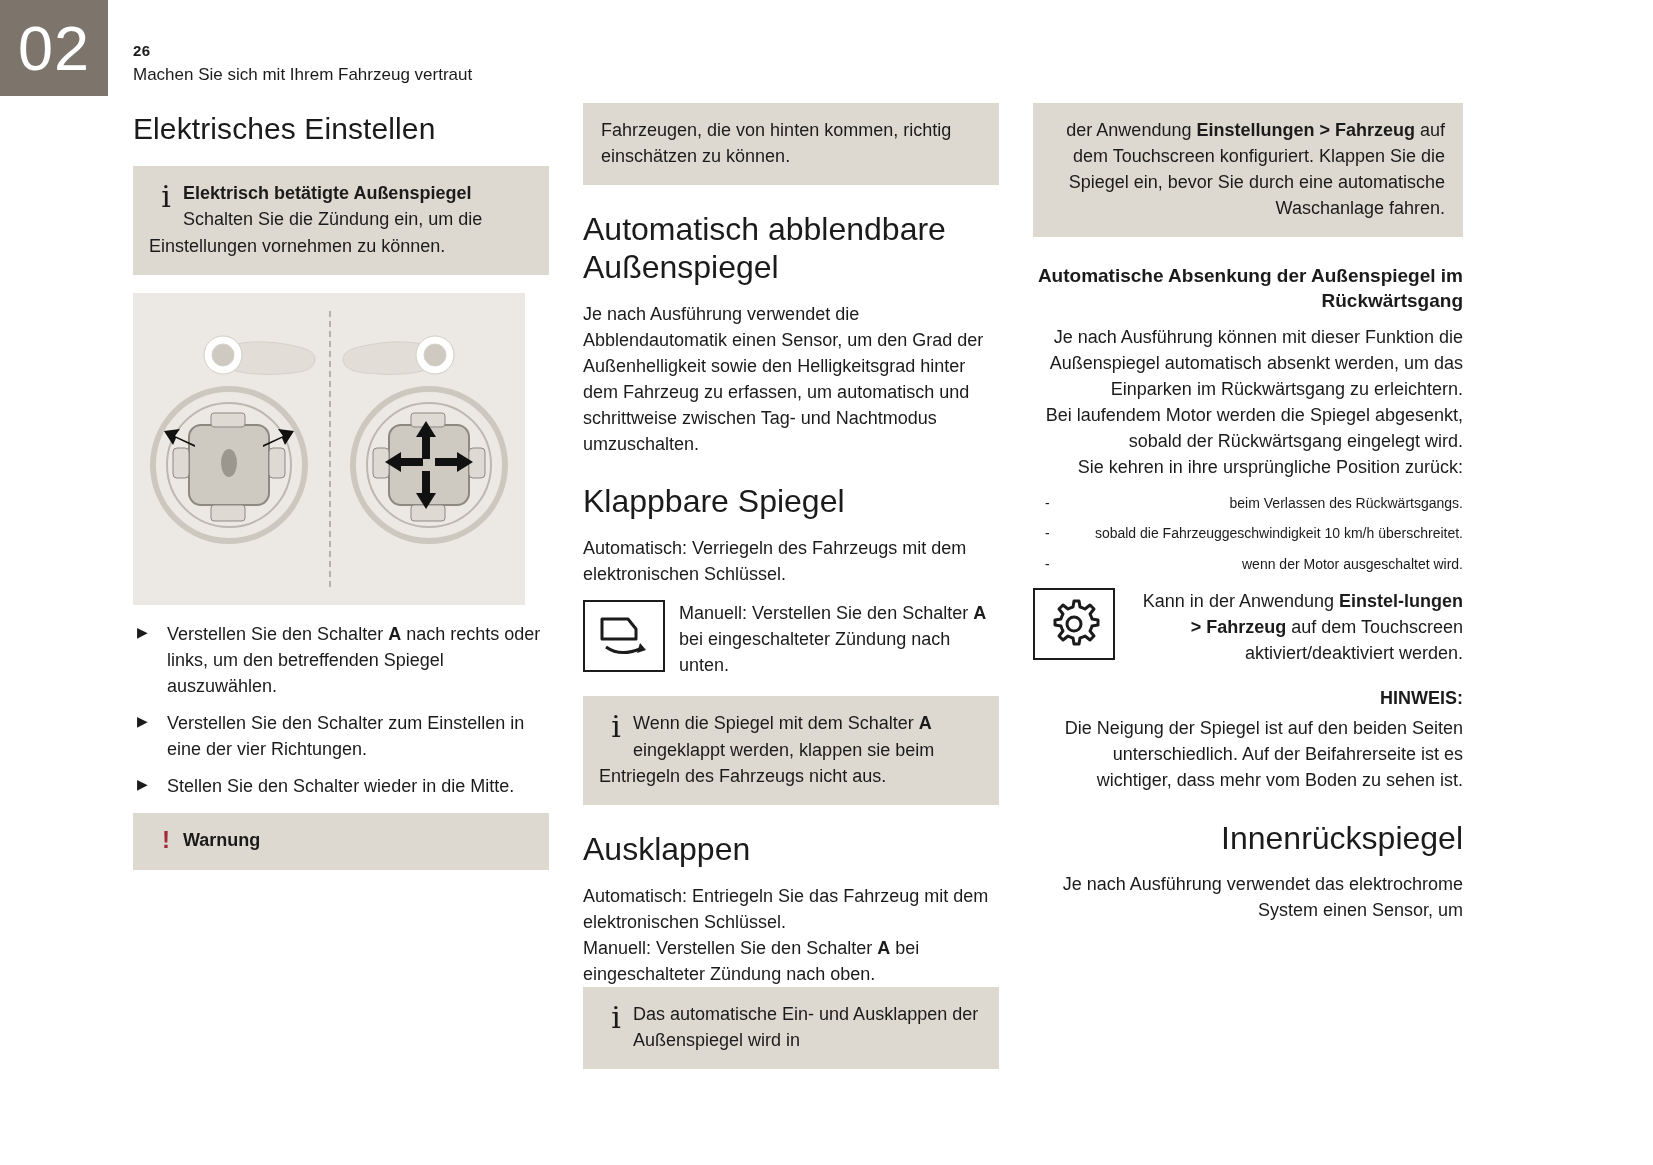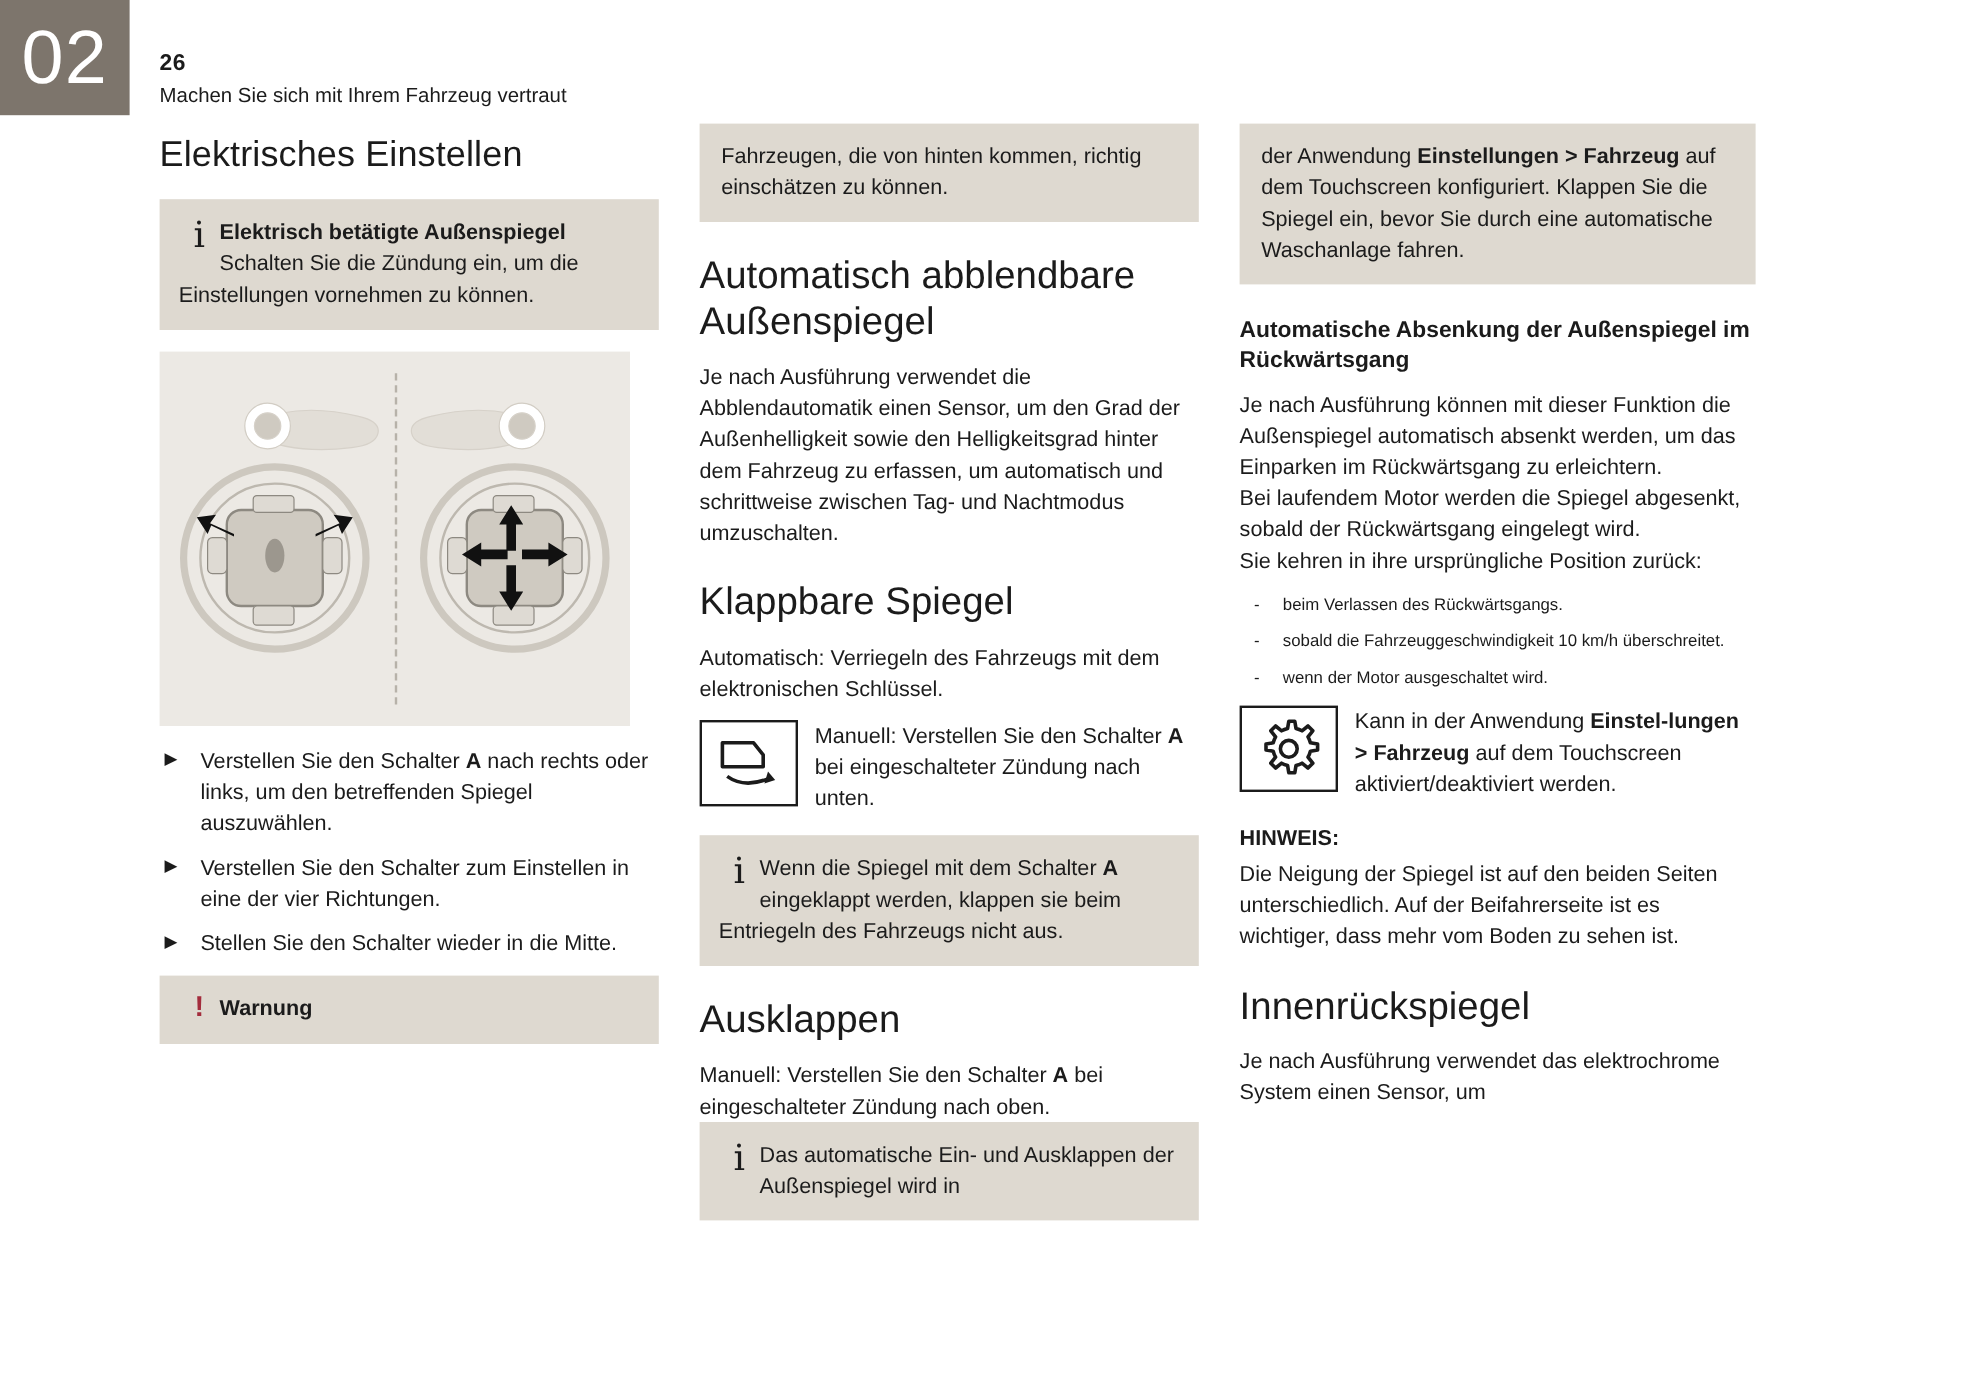--- a/index.html
+++ b/index.html
@@ -36,21 +36,21 @@
     font-family: Liberation Sans, sans-serif;
   }
 
   
   .page-header {
     position: absolute;
     left: 133px;
     top: 42px;
   }
   .page-number {
-    font-size: 19px;
+    font-size: 15px;
     font-weight: bold;
     letter-spacing: .3px;
     margin-bottom: 6px;
   }
   .page-subtitle {
     font-size: 17px;
     color: #1b1b1b;
   }
 
   
@@ -60,21 +60,21 @@
     top: 103px;
     width: 1417px;
     display: flex;
     gap: 34px;
   }
   .col {
     width: 416px;
     position: relative;
   }
   .col.col2 { width: 416px; }
-  .col.col3 { width: 430px; }
+  .col.col3 { width: 430px; text-align: right; }
 
   
   h1.sec {
     font-size: 30px;
     font-weight: 400;
     margin: 8px 0 20px 0;
     color: #1b1b1b;
     line-height: 1.18;
     letter-spacing: .1px;
   }
@@ -320,20 +320,21 @@
         Manuell: Verstellen Sie den Schalter <b>A</b> bei eingeschalteter Zündung nach unten.
       </div>
     </div>
 
     <div class="flowbox">
       <span class="gi">i</span>
       Wenn die Spiegel mit dem Schalter <b>A</b> eingeklappt werden, klappen sie beim Entriegeln des Fahrzeugs nicht aus.
     </div>
 
     <h2 class="sub">Ausklappen</h2>
+    <p class="body tight">Automatisch: Entriegeln Sie das Fahrzeug mit dem elektronischen Schlüssel.</p>
     <p class="body tight">Manuell: Verstellen Sie den Schalter <b>A</b> bei eingeschalteter Zündung nach oben.</p>
 
     <div class="flowbox">
       <span class="gi">i</span>
       <span>Das automatische Ein- und Ausklappen der Außenspiegel wird in</span>
     </div>
   </div>
 
   <div class="col col3">
 

